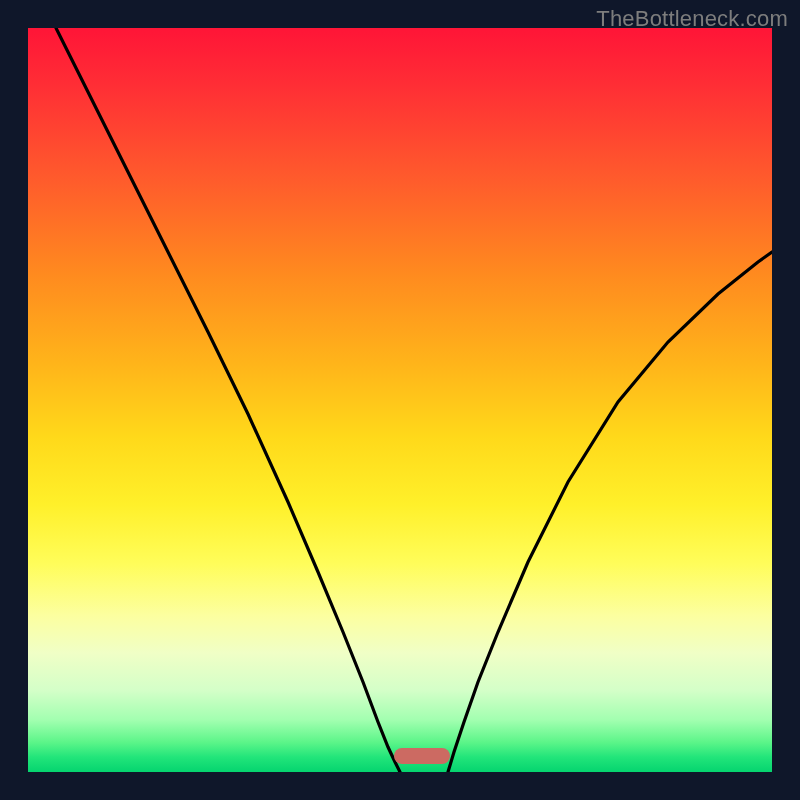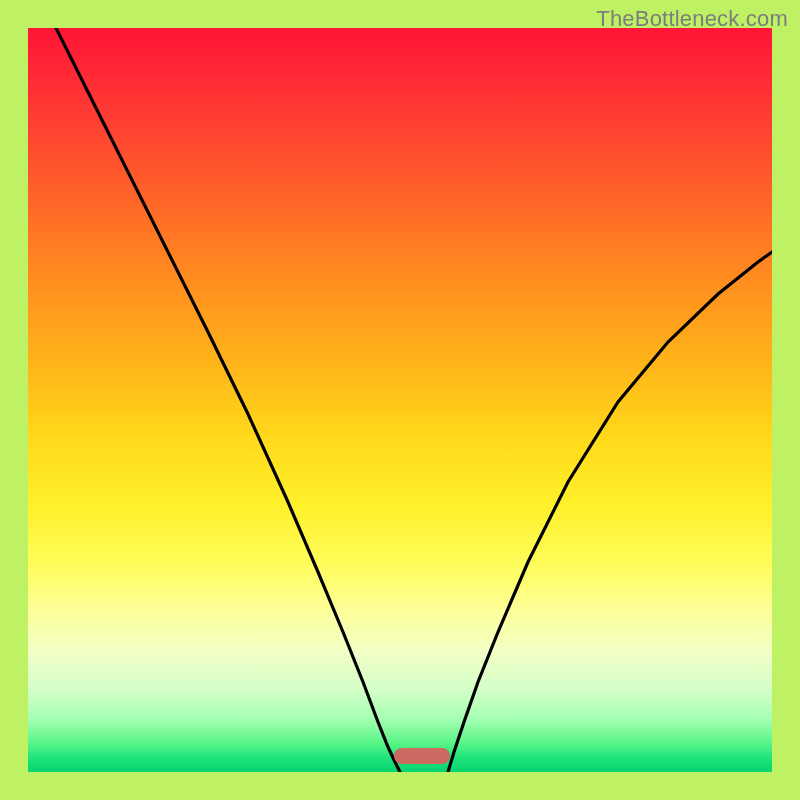--- a/index.html
+++ b/index.html
@@ -10,21 +10,21 @@
     background: #000;
     overflow: hidden;
     font-family: Arial, Helvetica, sans-serif;
   }
   .frame {
     position: absolute;
     left: 0;
     top: 0;
     width: 800px;
     height: 800px;
-    background: #bef264;
+    background: #0f172a;
   }
   .plot {
     position: absolute;
     left: 28px;
     top: 28px;
     width: 744px;
     height: 744px;
     
     background: linear-gradient(to bottom,
       #ff1537 0%,

